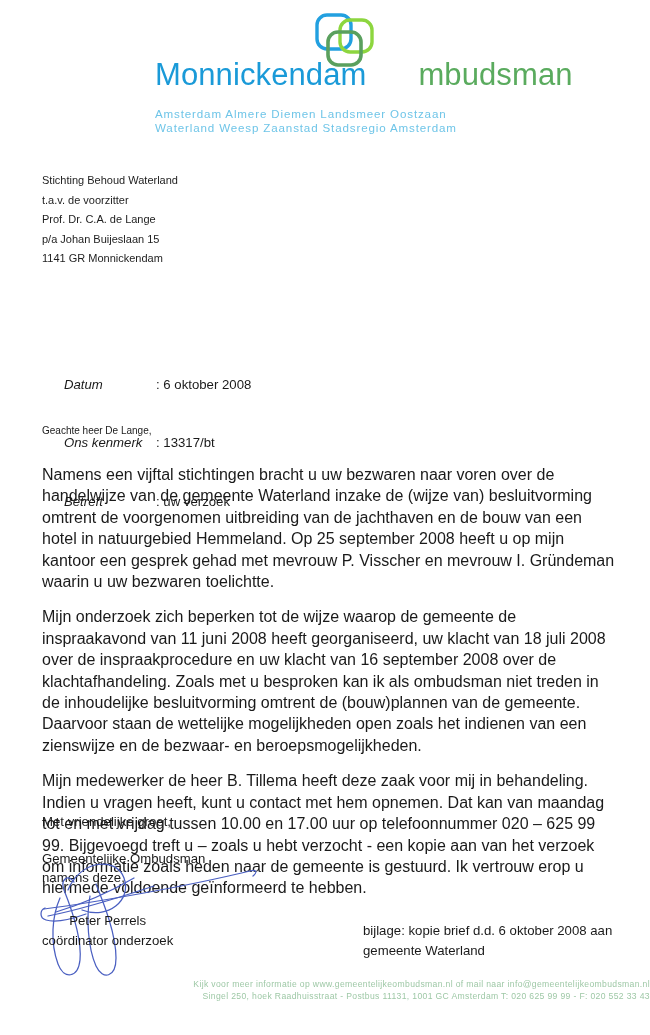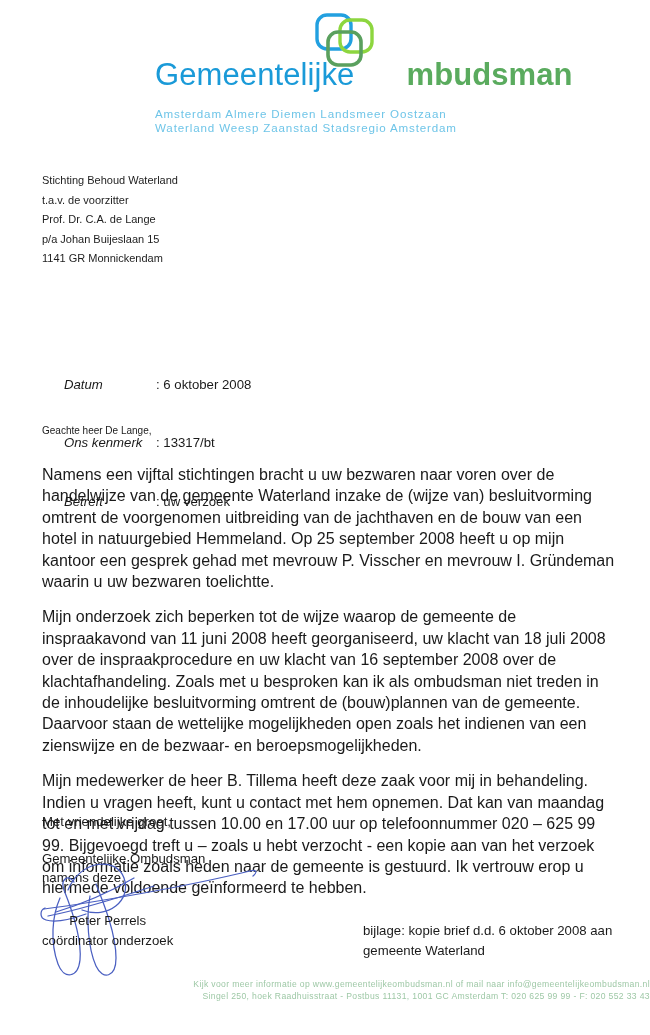--- a/index.html
+++ b/index.html
@@ -43,21 +43,21 @@
     font-size: 31px;
     letter-spacing: 0.1px;
     margin-top: -6px;
   }
   .wm-gem {
     color: #1a9ad8;
     font-weight: 400;
   }
   .wm-omb {
     color: #5aab5e;
-    font-weight: 700;
+    font-weight: 400;
     margin-left: 52px;
   }
 
   .cities {
     margin-top: 15px;
     color: #6fc5e8;
     font-size: 11.6px;
     line-height: 13.5px;
     letter-spacing: 0.85px;
     white-space: nowrap;
@@ -165,21 +165,21 @@
 
         <rect x="3" y="3" width="34" height="34" rx="10" ry="10" fill="none" stroke="#22a0e0" stroke-width="3.4"></rect>
 
         <rect x="26" y="8" width="32" height="32" rx="10" ry="10" fill="none" stroke="#8dd63f" stroke-width="3.4"></rect>
 
         <rect x="14" y="20" width="33" height="33" rx="10" ry="10" fill="none" stroke="#5aa05e" stroke-width="3.6"></rect>
       </svg>
     </div>
 
     <div class="wordmark">
-      <span class="wm-gem">Gemeentelijke</span><span class="wm-omb">mbudsman</span>
+      <span class="wm-gem">Monnickendam</span><span class="wm-omb">mbudsman</span>
     </div>
 
     <div class="cities">
       <div>Amsterdam  Almere  Diemen  Landsmeer  Oostzaan</div>
       <div>Waterland  Weesp  Zaanstad  Stadsregio Amsterdam</div>
     </div>
   </div>
 
   <div class="addressee">
     <div>Stichting Behoud Waterland</div>

